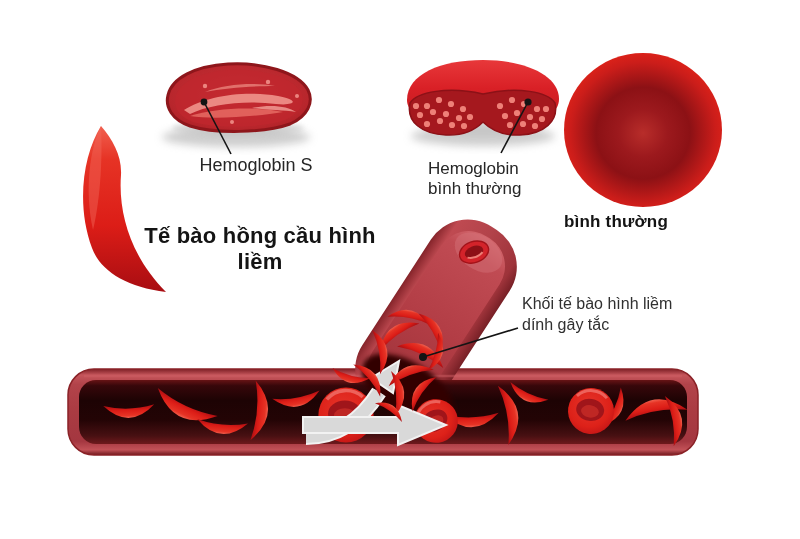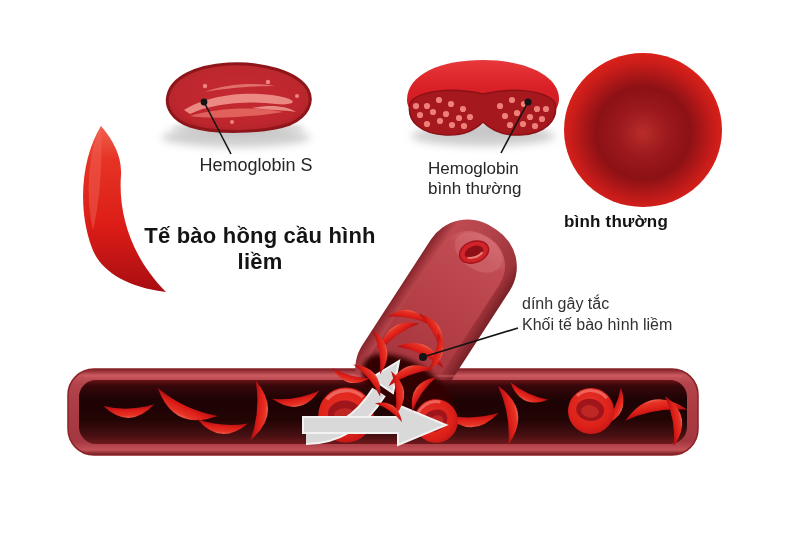--- a/index.html
+++ b/index.html
@@ -248,15 +248,15 @@
 <div class="lbl" id="lbl-hb-normal">
   <span class="line">Hemoglobin</span>
   <span class="line">bình thường</span>
 </div>
 
 <div class="lbl" id="lbl-normal-title">
   <span class="line">bình thường</span>
 </div>
 
 <div class="lbl" id="lbl-clot">
+  <span class="line">Khối tế bào hình liềm</span>
   <span class="line">dính gây tắc</span>
-  <span class="line">Khối tế bào hình liềm</span>
 </div>
 
 </body></html>

